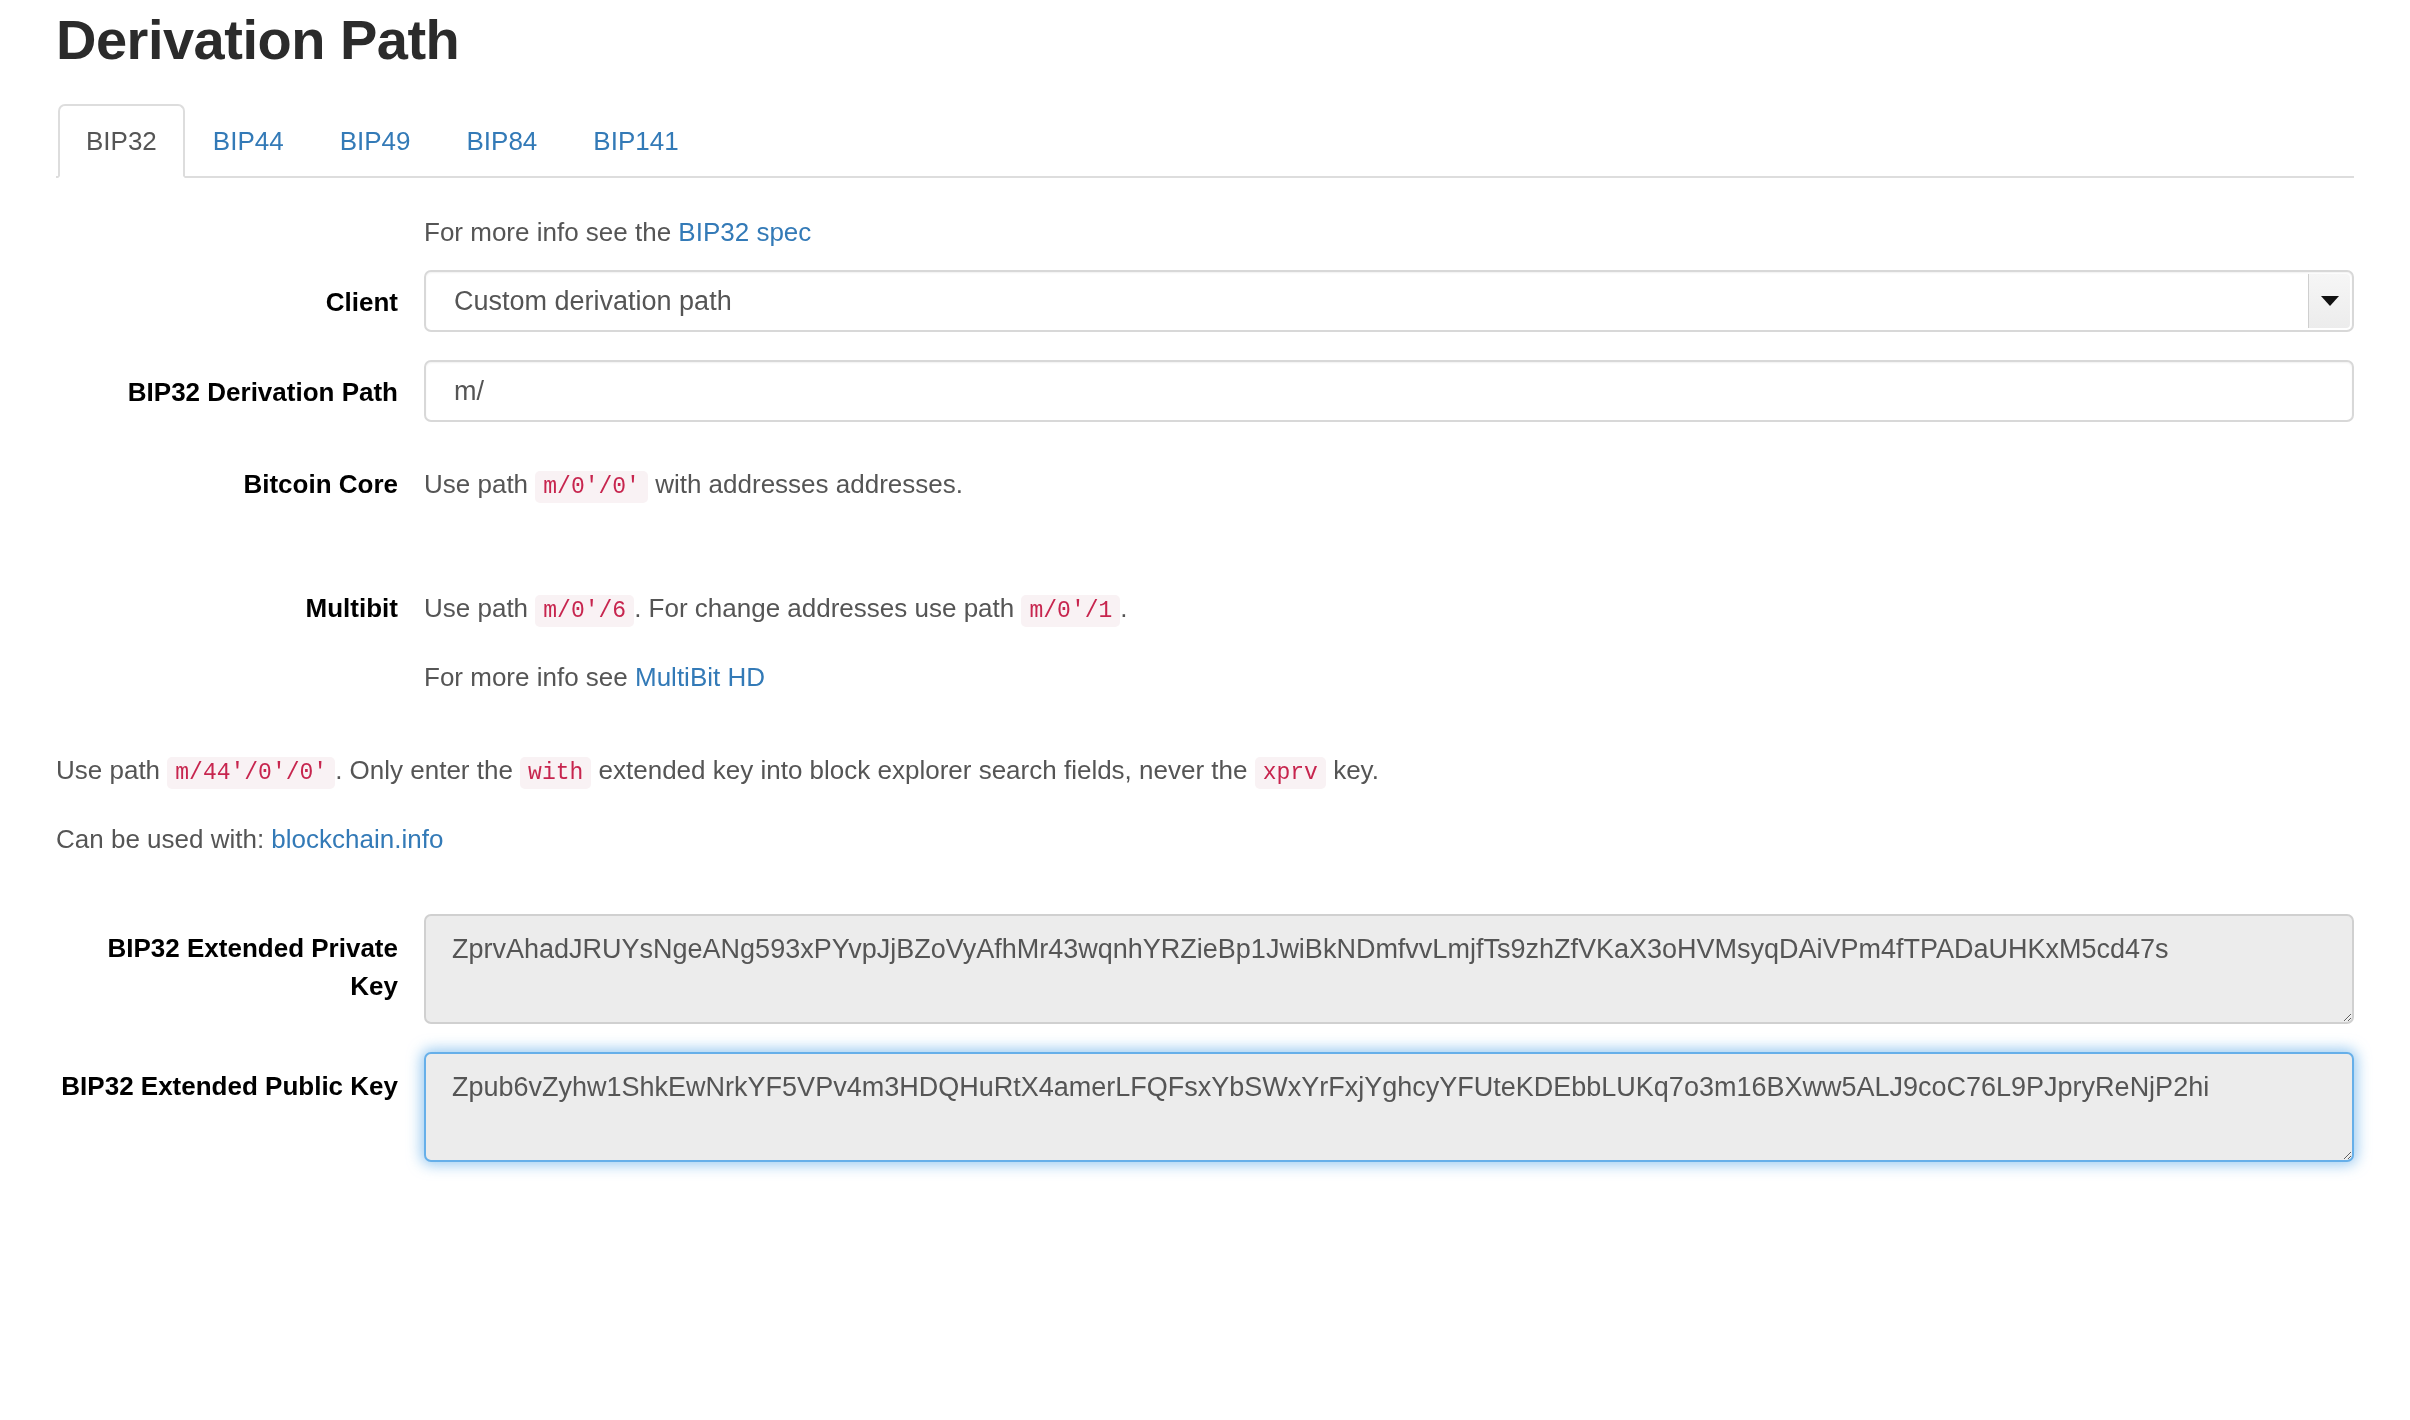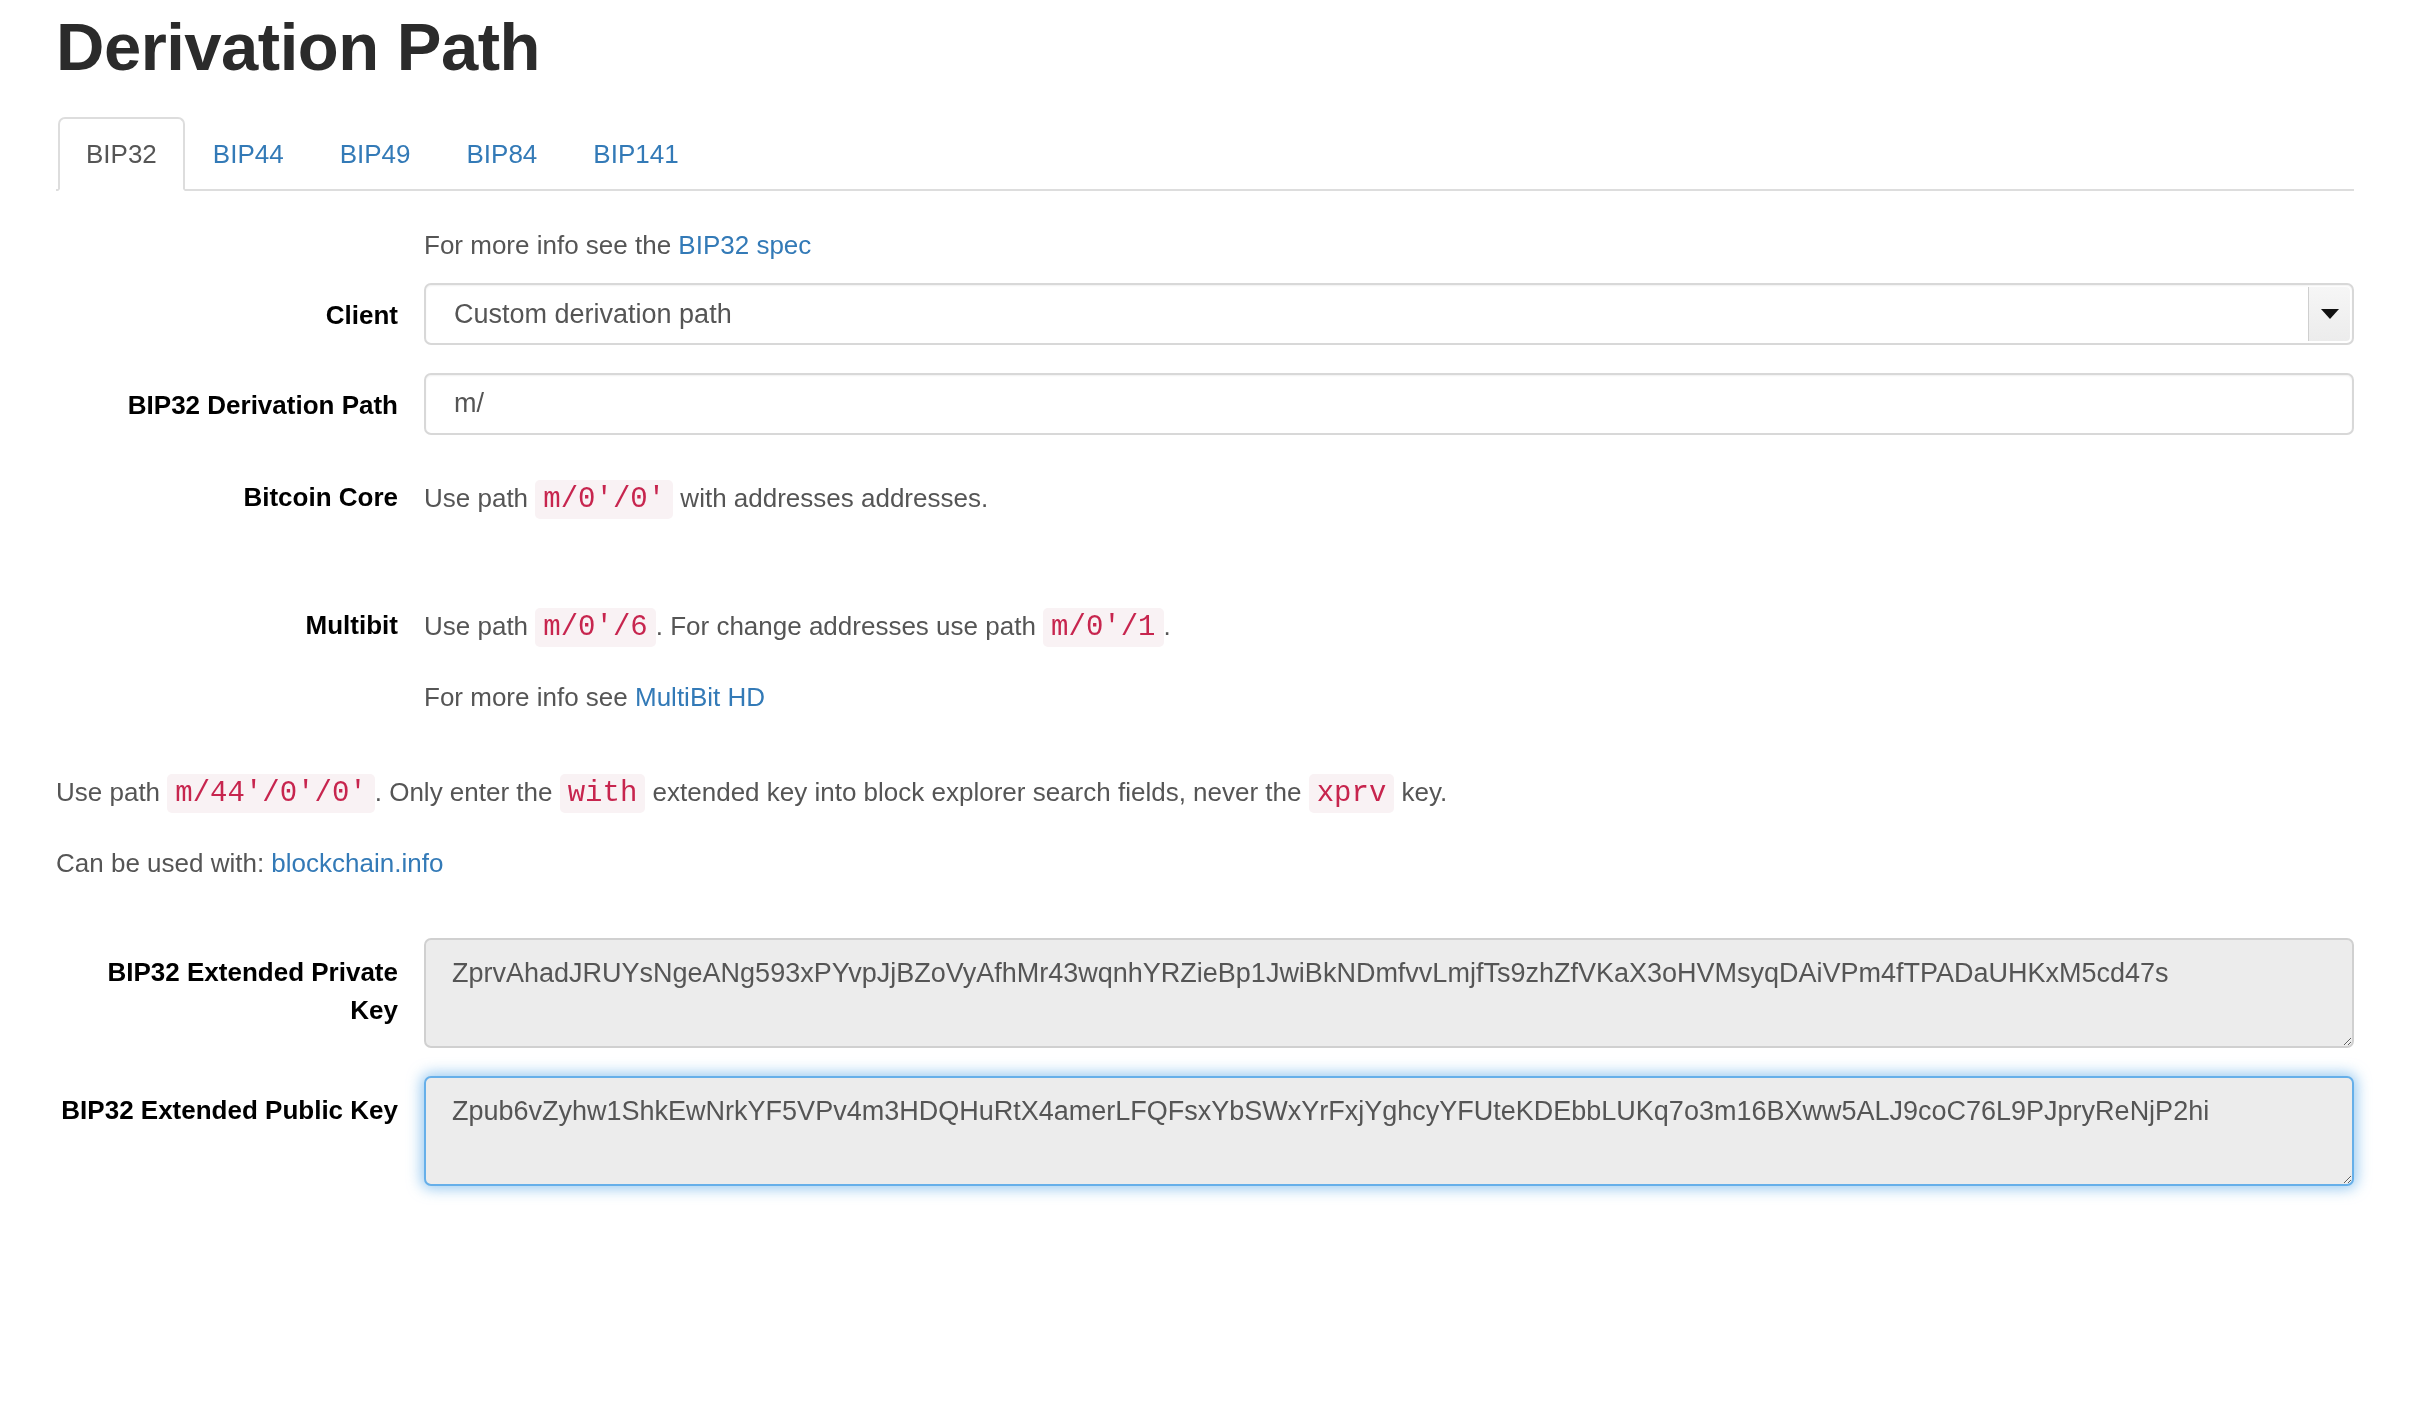--- a/index.html
+++ b/index.html
@@ -8,21 +8,21 @@
     width: 2410px; height: 1420px;
     background: #ffffff;
     font-family: "Liberation Sans", sans-serif;
     color: #333333;
     -webkit-font-smoothing: antialiased;
   }
   .page { width: 2410px; height: 1420px; position: relative; overflow: hidden; padding: 0 56px; }
 
   
   .page-title {
-    font-size: 67px;
+    font-size: 56px;
     font-weight: 700;
     color: #2b2b2b;
     letter-spacing: -0.5px;
     margin: 0;
     padding-top: 8px;
     line-height: 1.15;
   }
 
   
   .tabs {
@@ -78,21 +78,21 @@
     font-size: 26px;
     color: #555555;
     line-height: 1.45;
   }
   .helper-row { padding: 6px 0 18px 0; }
 
   a.link { color: #337ab7; text-decoration: none; }
 
   code.path {
     font-family: "Liberation Mono", "DejaVu Sans Mono", monospace;
-    font-size: 29px;
+    font-size: 23px;
     color: #c7254e;
     background-color: #f9f2f4;
     border-radius: 5px;
     padding: 3px 8px;
     white-space: nowrap;
   }
 
   
   .select-wrap {
     position: relative;

